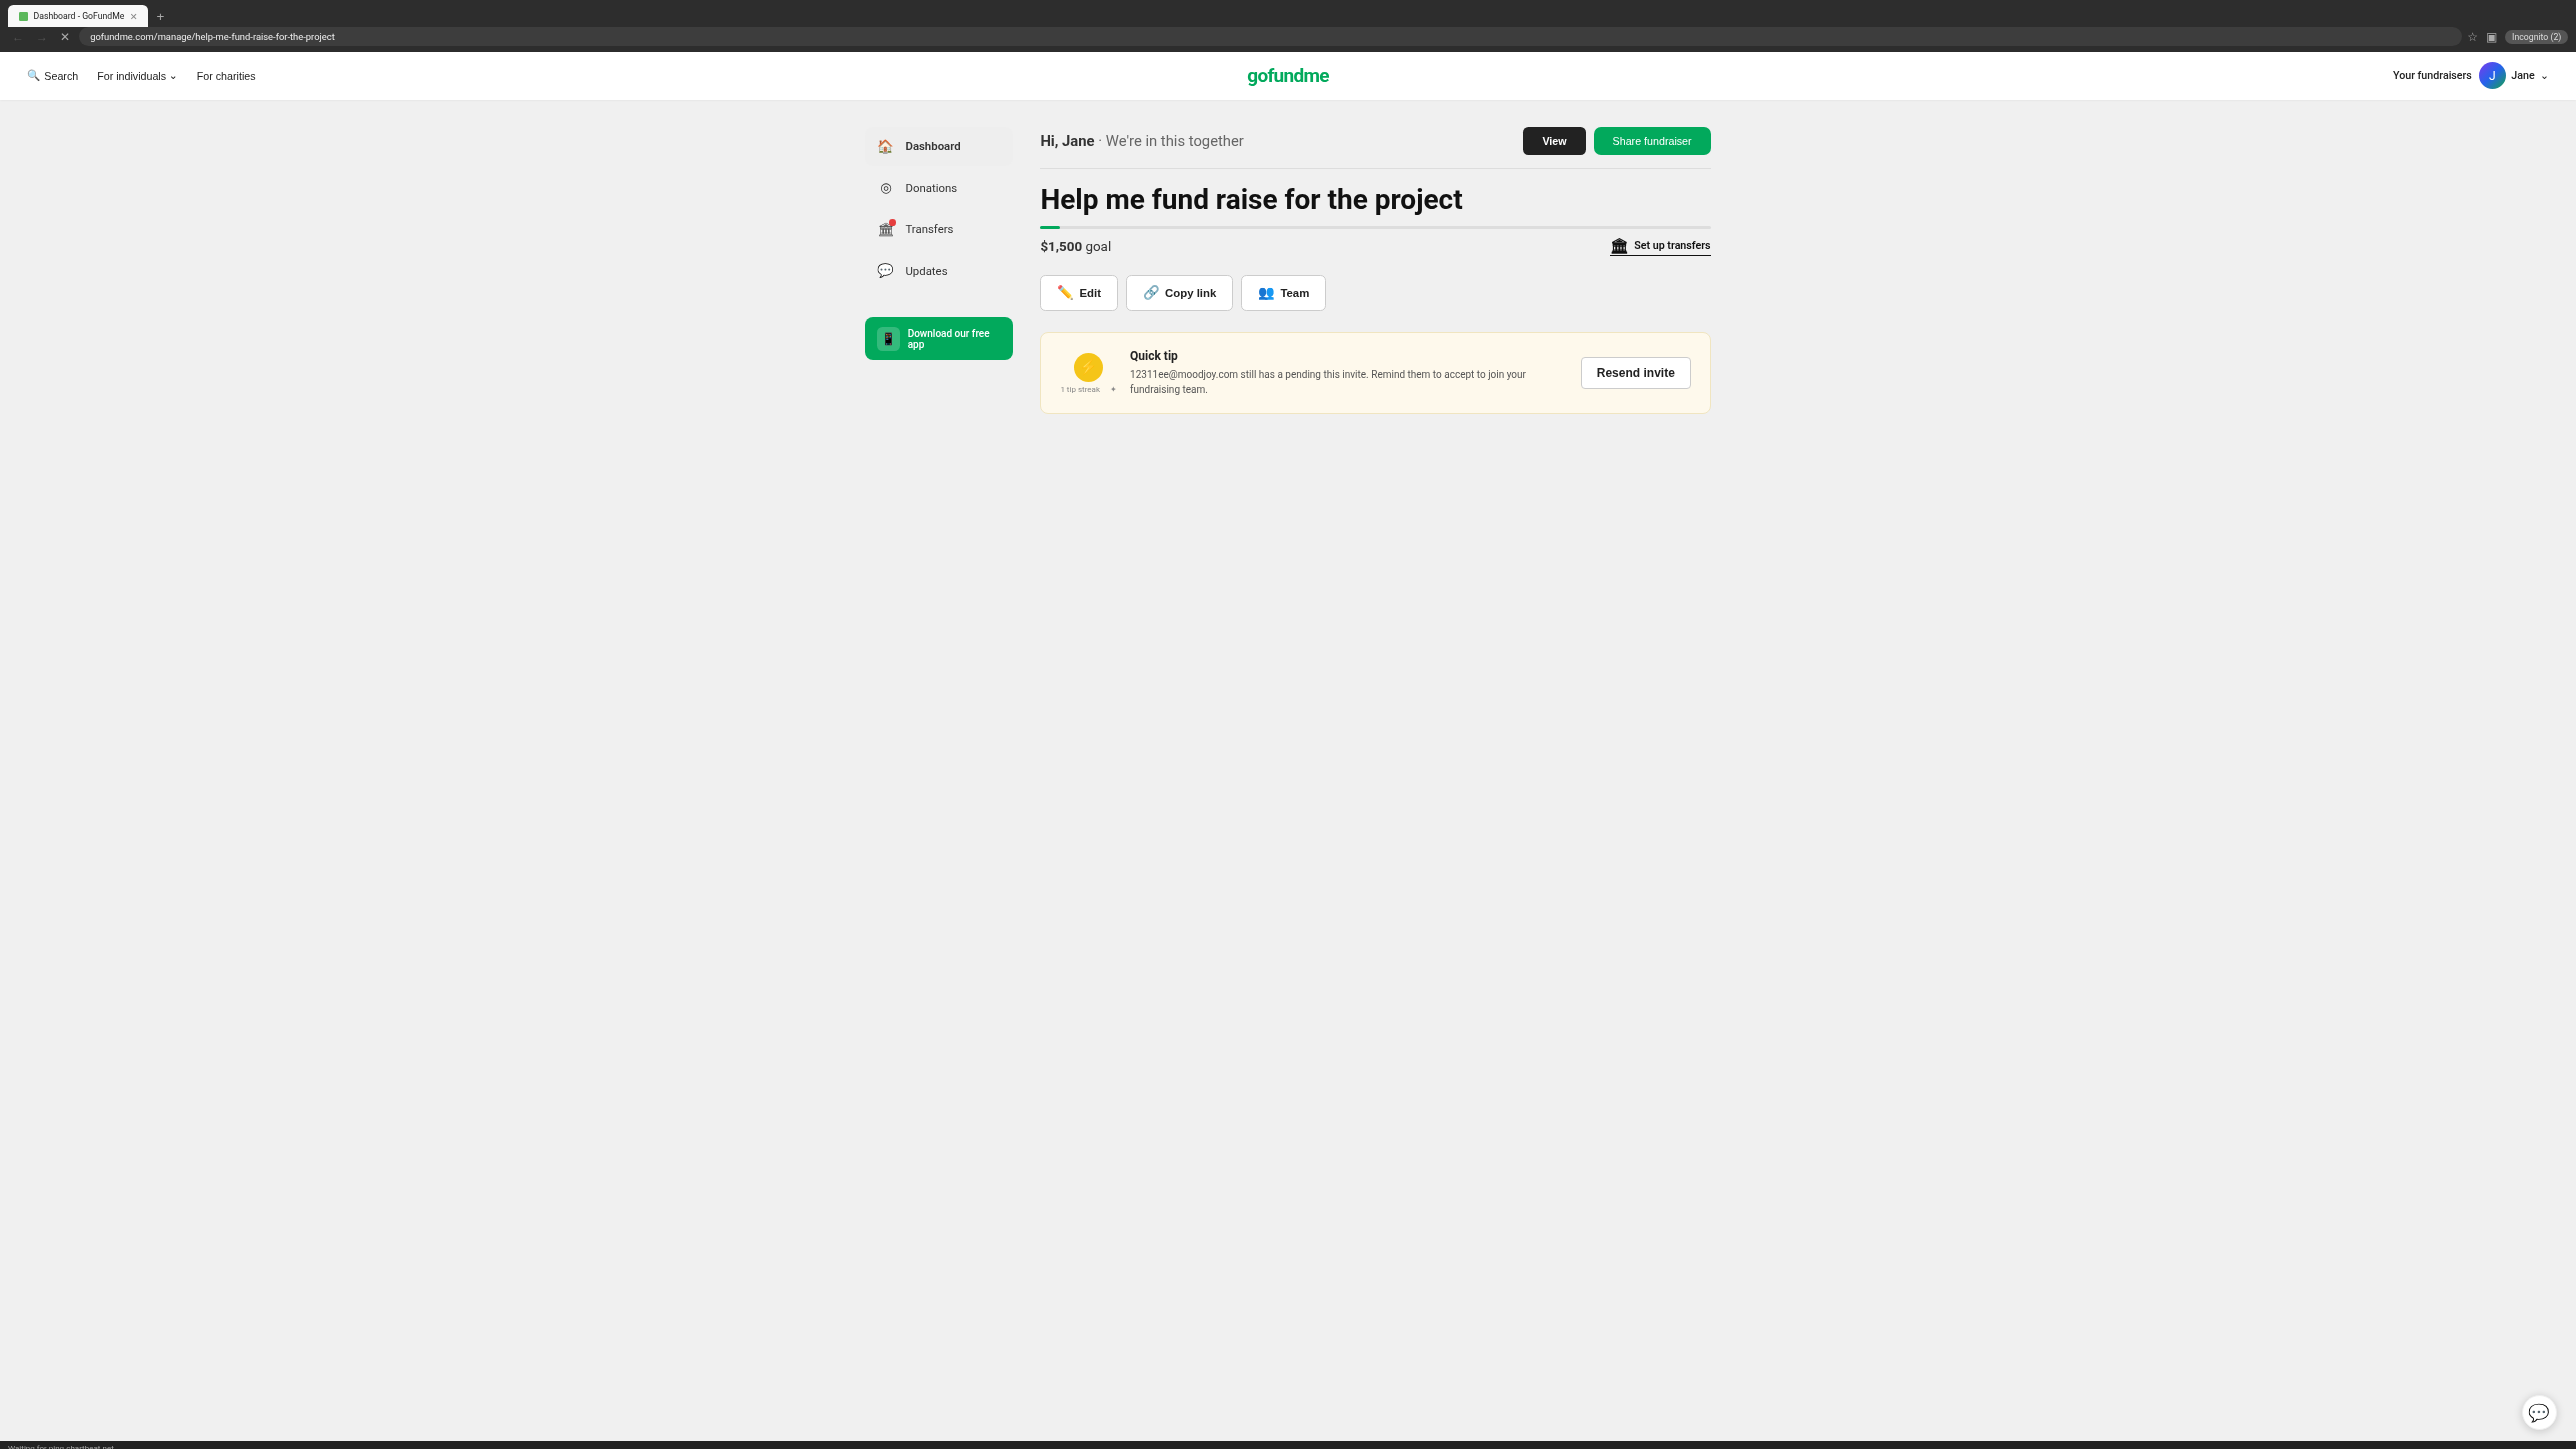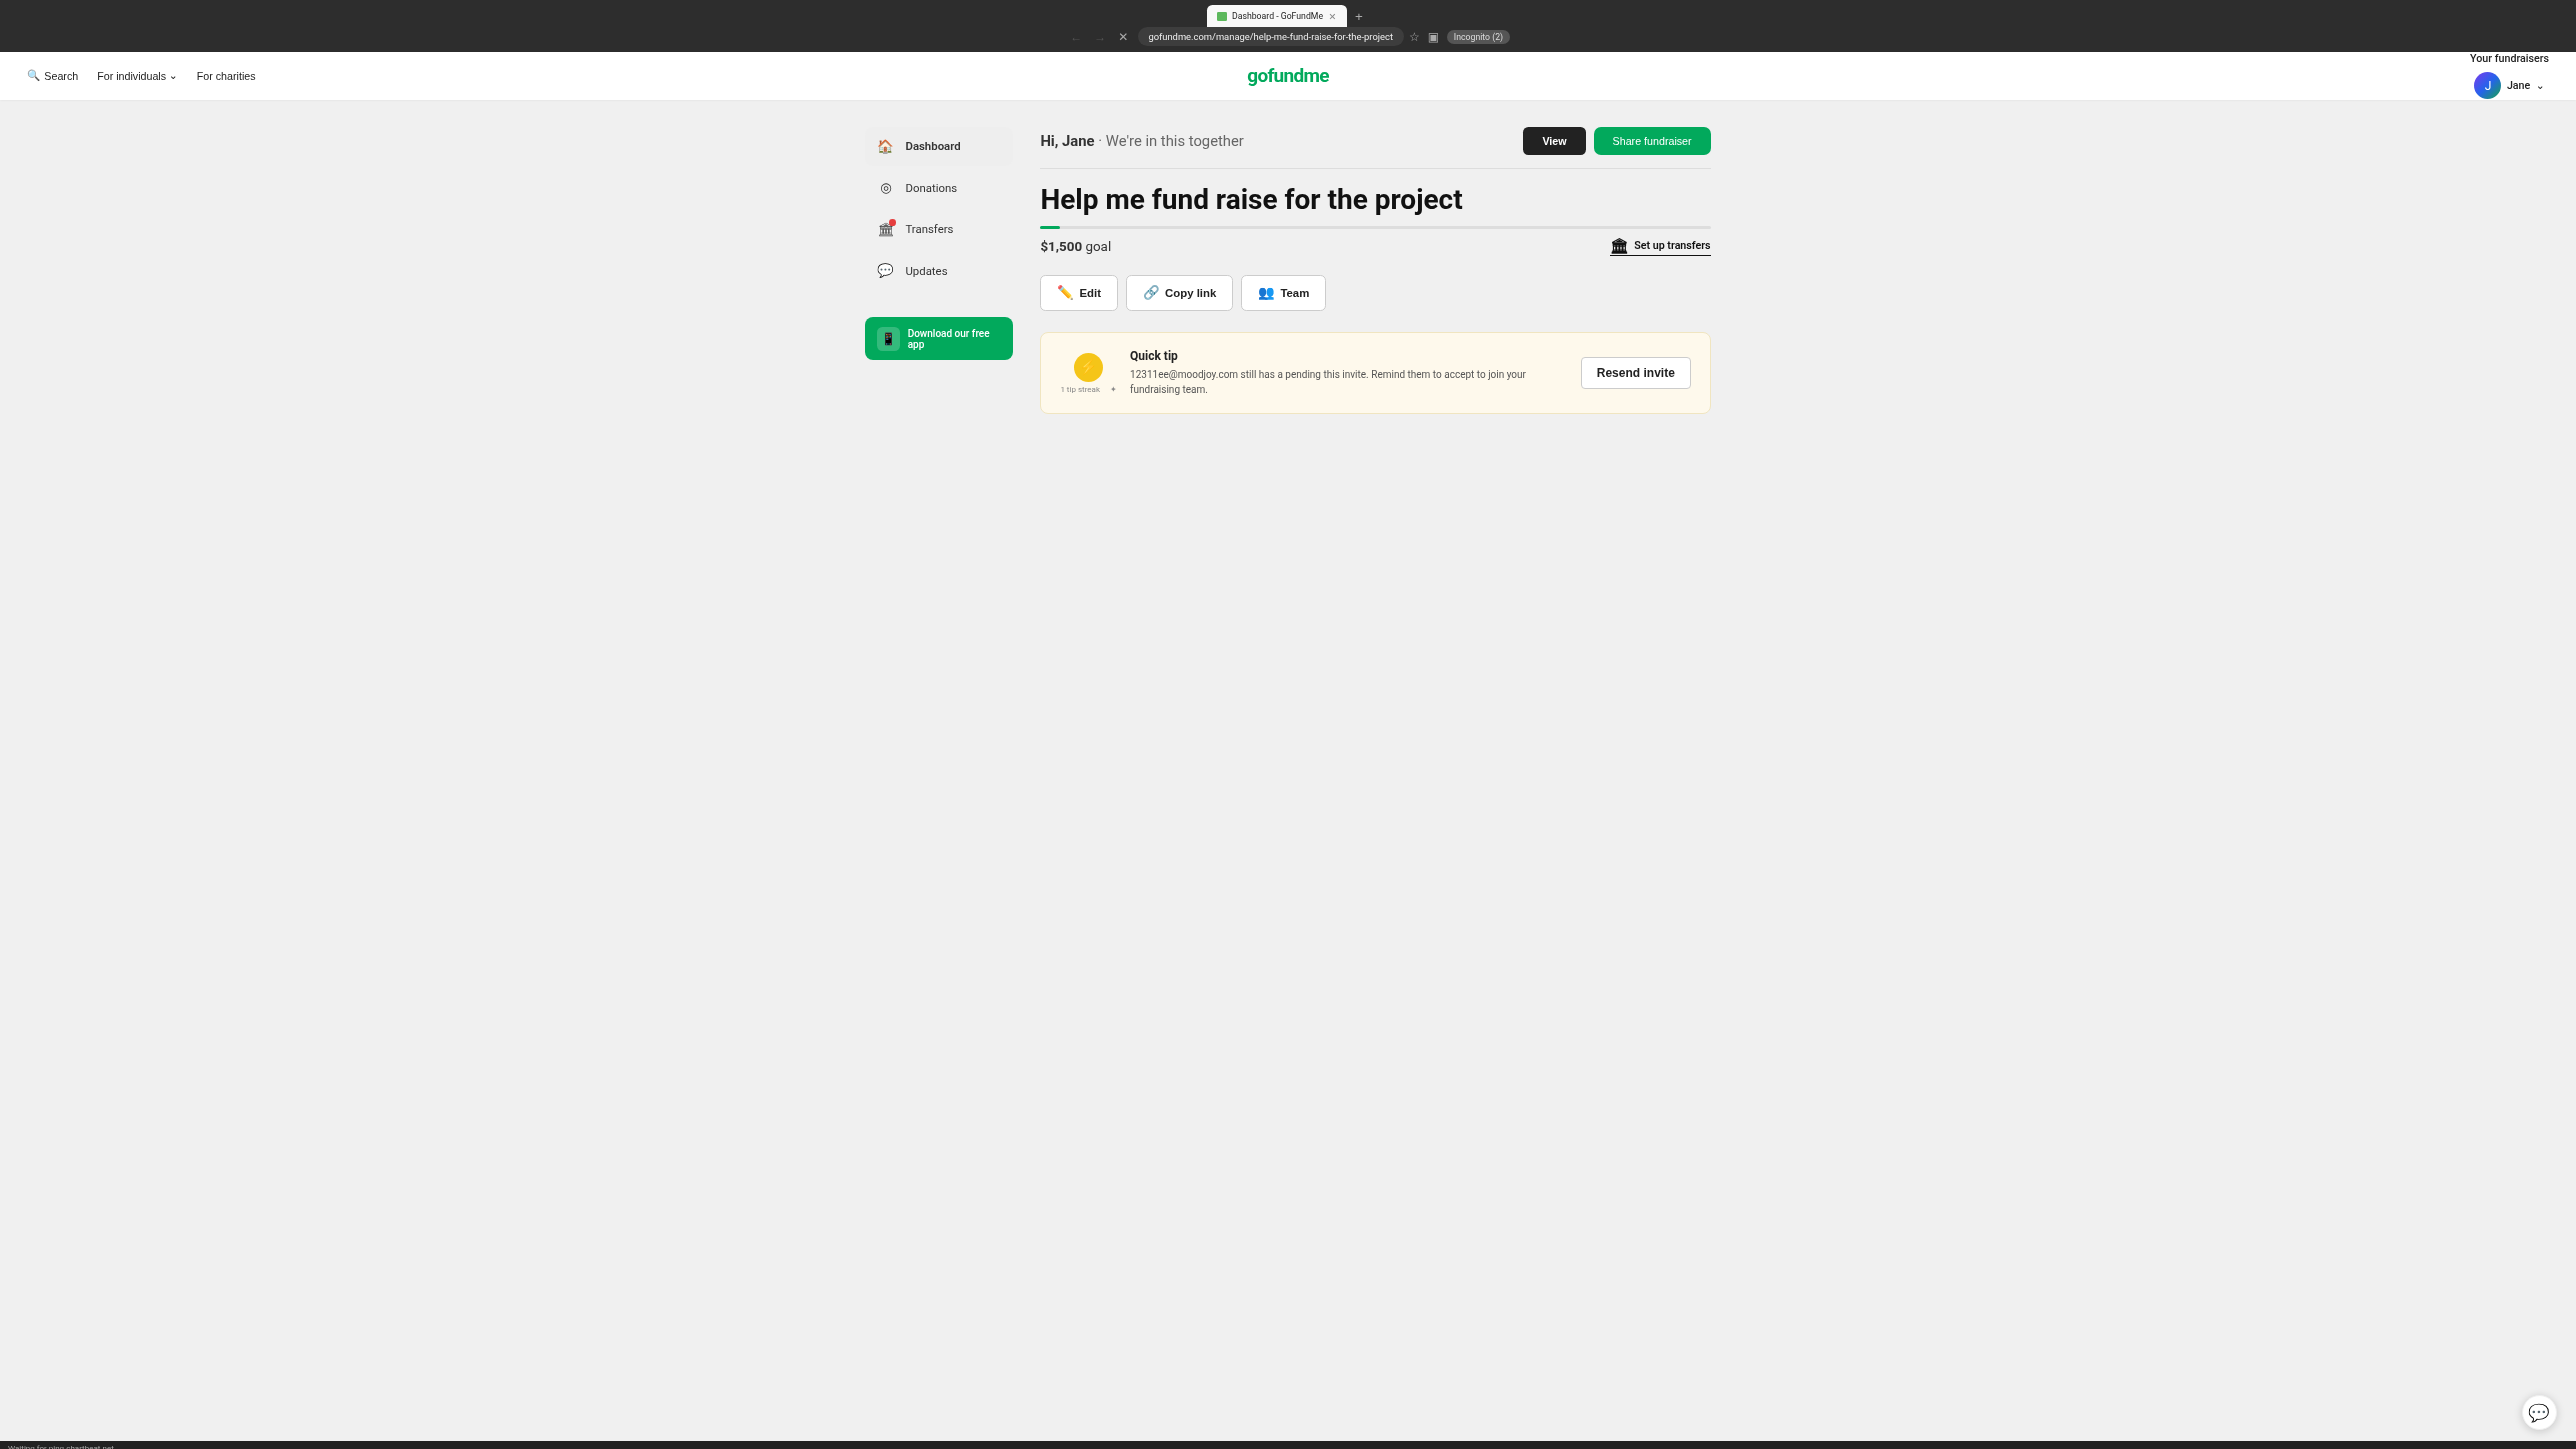--- a/index.html
+++ b/index.html
@@ -9,21 +9,20 @@
       color: #222;
       font-size: 10.7px;
     }
 
     
     .browser-chrome {
       background: #2d2d2d;
       padding: 5.4px 8px 0;
       display: flex;
       flex-direction: column;
-      align-items: center;
     }
     .browser-top-bar {
       display: flex;
       align-items: center;
       gap: 5.4px;
       margin-bottom: 5.4px;
     }
     .browser-nav-btns {
       display: flex;
       gap: 4px;
@@ -155,21 +154,20 @@
       font-size: 19px;
       font-weight: 700;
       color: #02a95c;
       letter-spacing: -0.7px;
     }
     .header-right {
       margin-left: auto;
       display: flex;
       align-items: center;
       gap: 7px;
-      flex-direction: column;
     }
     .your-fundraisers-link {
       font-size: 10.7px;
       color: #222;
       text-decoration: none;
       font-weight: 500;
       cursor: pointer;
     }
     .user-avatar-area {
       display: flex;

